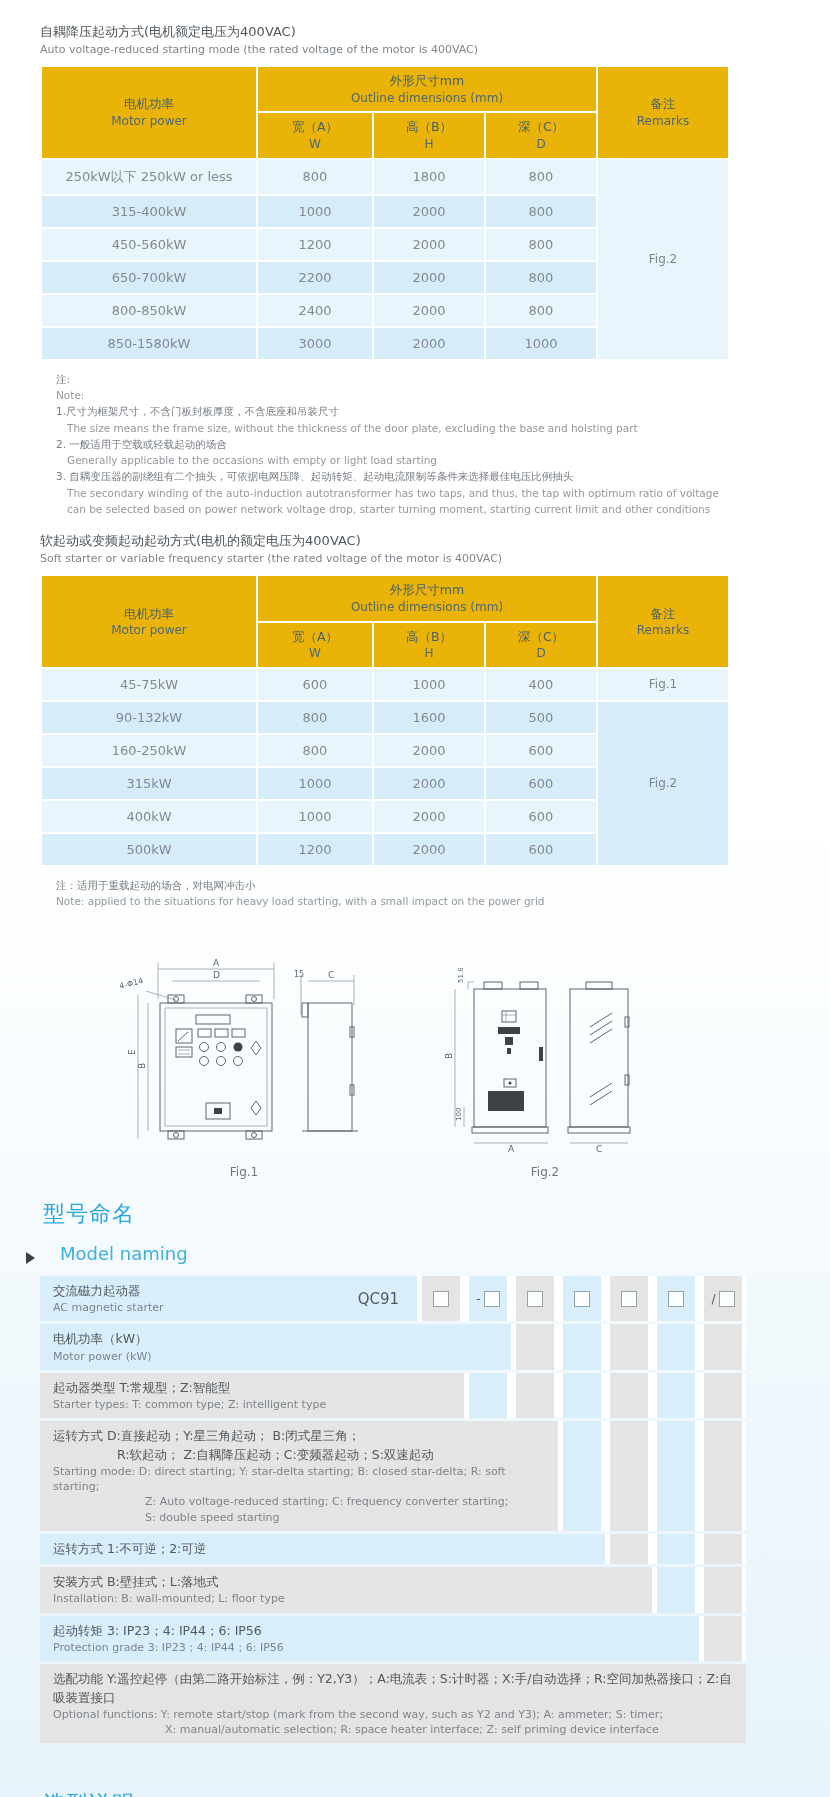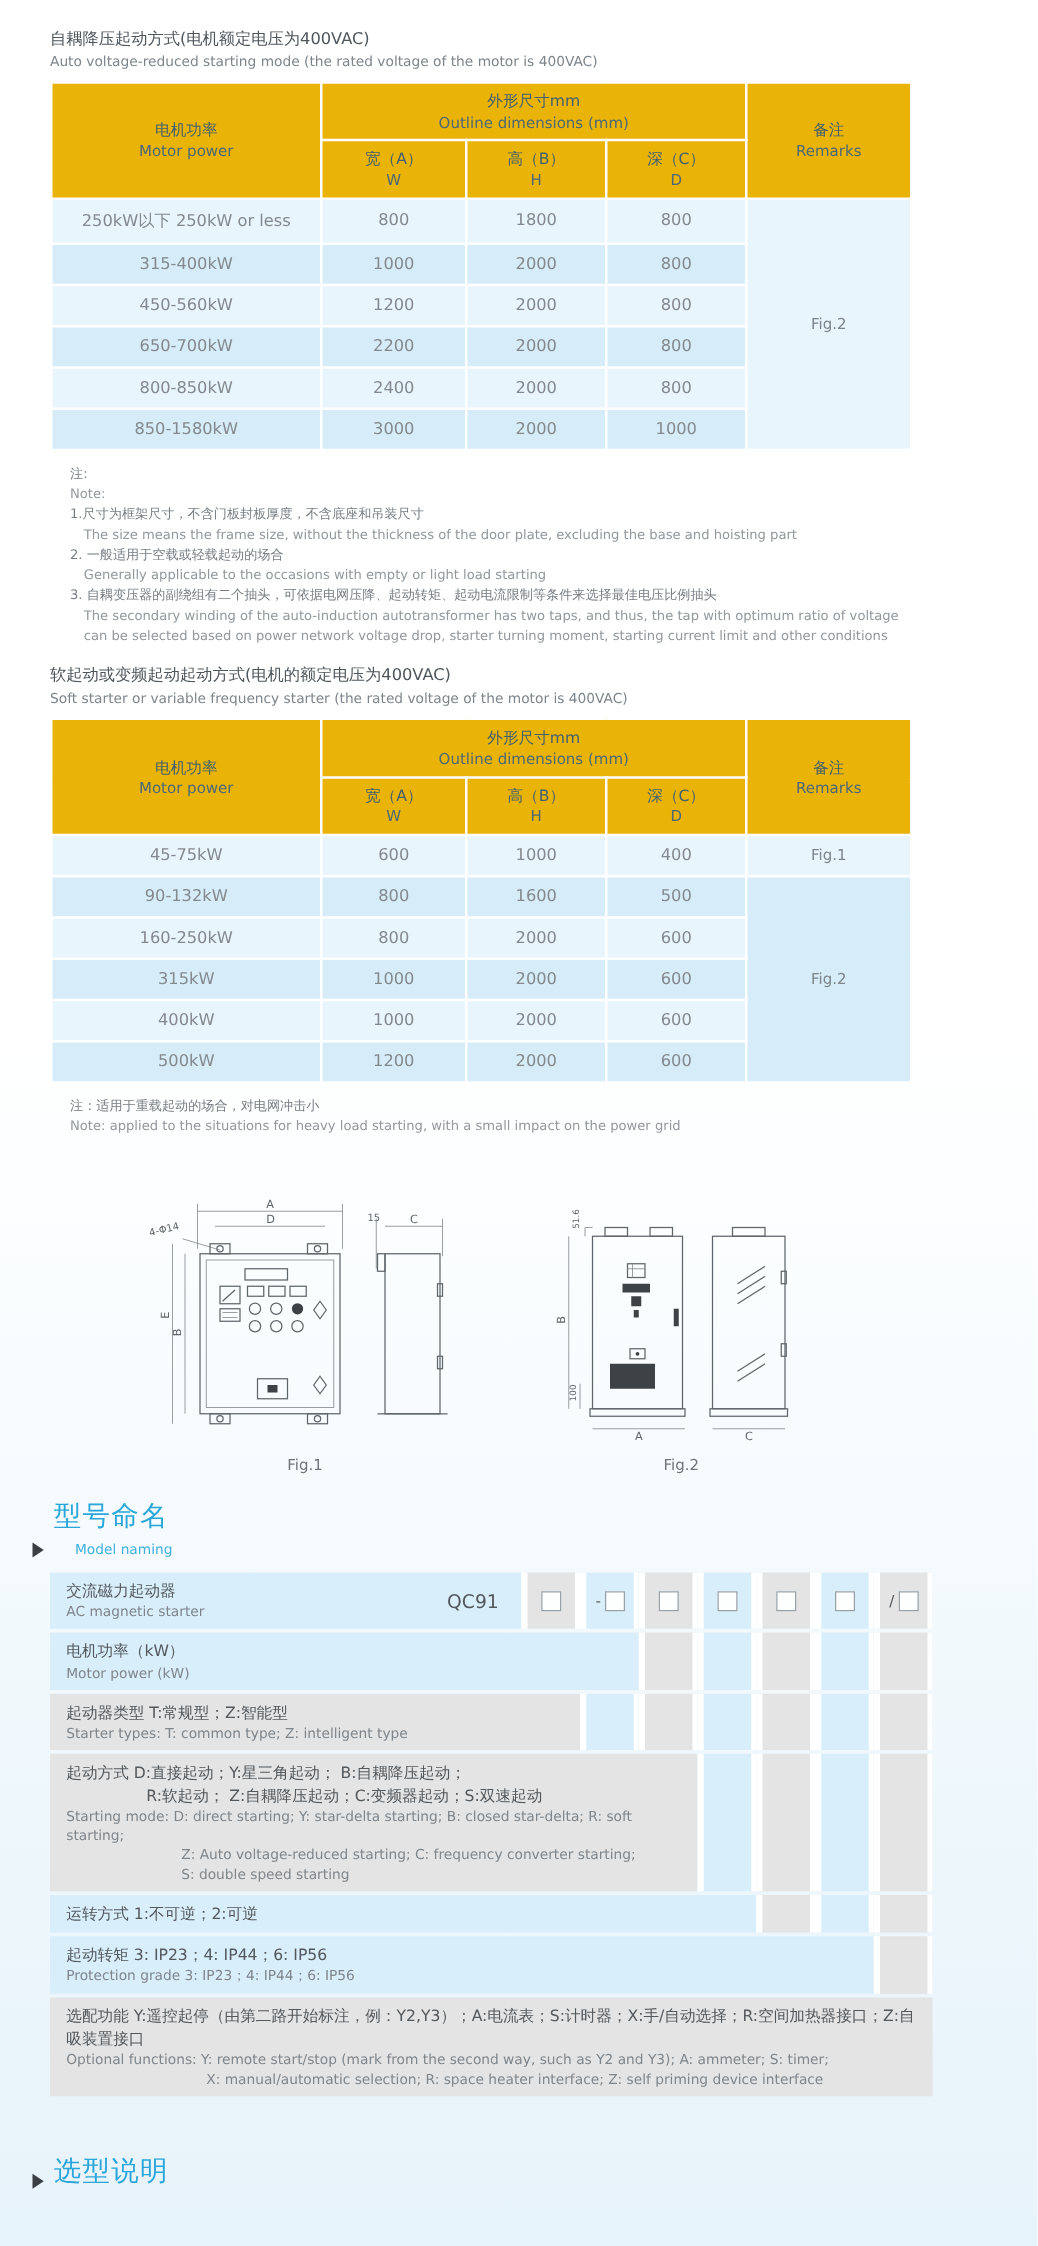--- a/index.html
+++ b/index.html
@@ -30,21 +30,21 @@
   .figblock{text-align:center}
   .figcap{font-size:12px;color:#6e757b;margin-top:6px}
   svg .ln{stroke:#5f666b;fill:none;stroke-width:1}
   svg .thin{stroke:#8b9196;fill:none;stroke-width:0.7}
   svg .dk{fill:#3c4246;stroke:none}
   svg text{fill:#5f666b;stroke:none;font-family:"DejaVu Sans",sans-serif}
 
   .sec-head{display:flex;align-items:flex-end;margin-top:22px}
   .tri{width:0;height:0;border-left:9px solid #3a3f43;border-top:6px solid transparent;border-bottom:6px solid transparent;margin:9px 8px 0 0}
   .sec-zh{font-size:22px;color:#2aa7da;letter-spacing:1px;line-height:1.2}
-  .sec-en{font-size:11px;color:#3db0de;margin:5px 0 0 17px}
+  .sec-en{font-size:18px;color:#3db0de;margin:15px 0 0 17px}
 
   .mn{width:706px;margin-top:12px}
   .mn-row{display:grid;grid-template-columns:minmax(0,1fr) repeat(7,47px);margin-bottom:3px}
   .mn-label{padding:6px 8px 6px 13px}
   .bandb{background:#d9eefb}
   .bandg{background:#e4e4e4}
   .sc{border-left:5px solid #fff;border-right:4px solid #fff;display:flex;align-items:center;justify-content:center}
   .sg{background:#e4e4e4}
   .sb{background:#d9eefb}
   .mn-zh{font-size:12.5px;color:#53585c;line-height:1.45;display:block}
@@ -395,41 +395,49 @@
       <div class="sc sb"></div>
         <div class="sc sg"></div>
         <div class="sc sb"></div>
         <div class="sc sg"></div>
         <div class="sc sb"></div>
         <div class="sc sg"></div>
     </div>
 
     <div class="mn-row">
       <div class="mn-label bandg" style="grid-column:1 / span 4">
-        <span class="mn-zh">起动方式 D:直接起动；Y:星三角起动； B:自耦降压起动；</span>
+        <span class="mn-zh">运转方式 D:直接起动；Y:星三角起动； B:闭式星三角；</span>
         <span class="mn-zh ind1">R:软起动； Z:自耦降压起动；C:变频器起动；S:双速起动</span>
         <span class="mn-en">Starting mode: D: direct starting; Y: star-delta starting; B: closed star-delta; R: soft starting;</span>
         <span class="mn-en ind2">Z: Auto voltage-reduced starting; C: frequency converter starting;</span>
         <span class="mn-en ind2">S: double speed starting</span>
       </div>
       <div class="sc sb"></div>
         <div class="sc sg"></div>
         <div class="sc sb"></div>
         <div class="sc sg"></div>
     </div>
 
     <div class="mn-row">
       <div class="mn-label bandb" style="grid-column:1 / span 5">
         <span class="mn-zh">运转方式 1:不可逆；2:可逆</span>
       </div>
       <div class="sc sg"></div>
         <div class="sc sb"></div>
         <div class="sc sg"></div>
     </div>
 
+    <div class="mn-row">
+      <div class="mn-label bandg" style="grid-column:1 / span 6">
+        <span class="mn-zh">安装方式 B:壁挂式；L:落地式</span>
+        <span class="mn-en">Installation: B: wall-mounted; L: floor type</span>
+      </div>
+      <div class="sc sb"></div>
+        <div class="sc sg"></div>
+    </div>
 
     <div class="mn-row">
       <div class="mn-label bandb" style="grid-column:1 / span 7">
         <span class="mn-zh">起动转矩 3: IP23；4: IP44；6: IP56</span>
         <span class="mn-en">Protection grade 3: IP23；4: IP44；6: IP56</span>
       </div>
       <div class="sc sg"></div>
     </div>
 
     <div class="mn-row">

